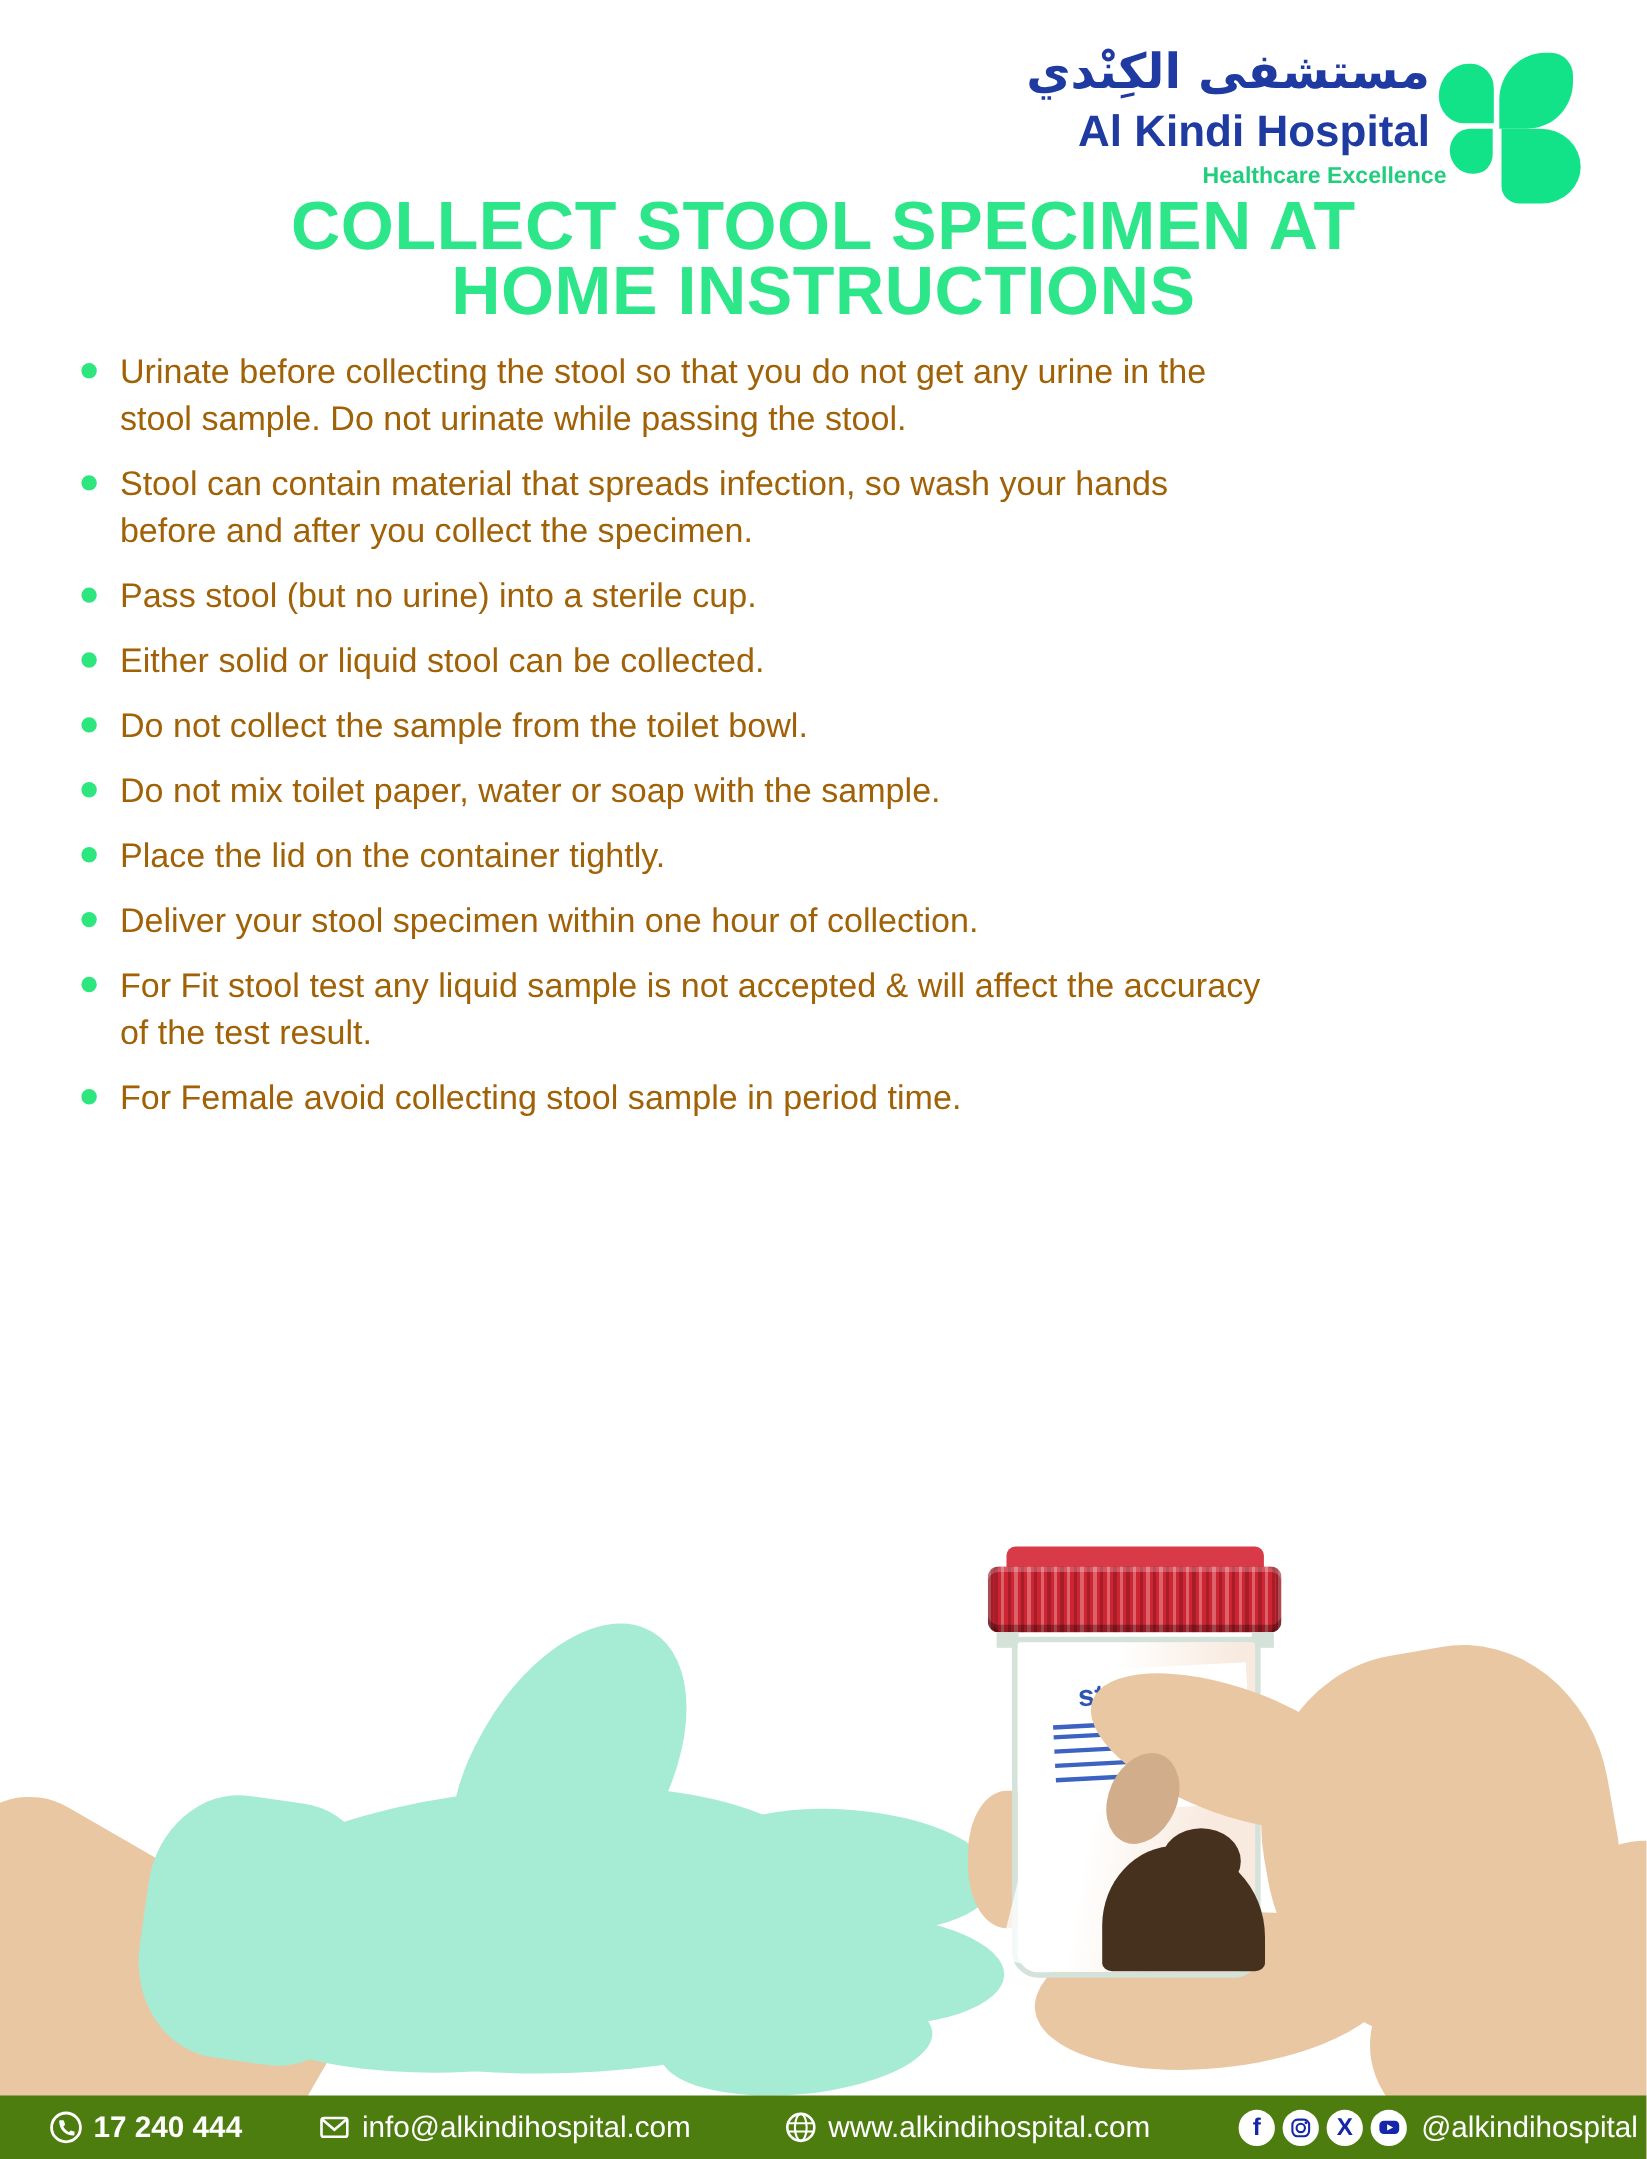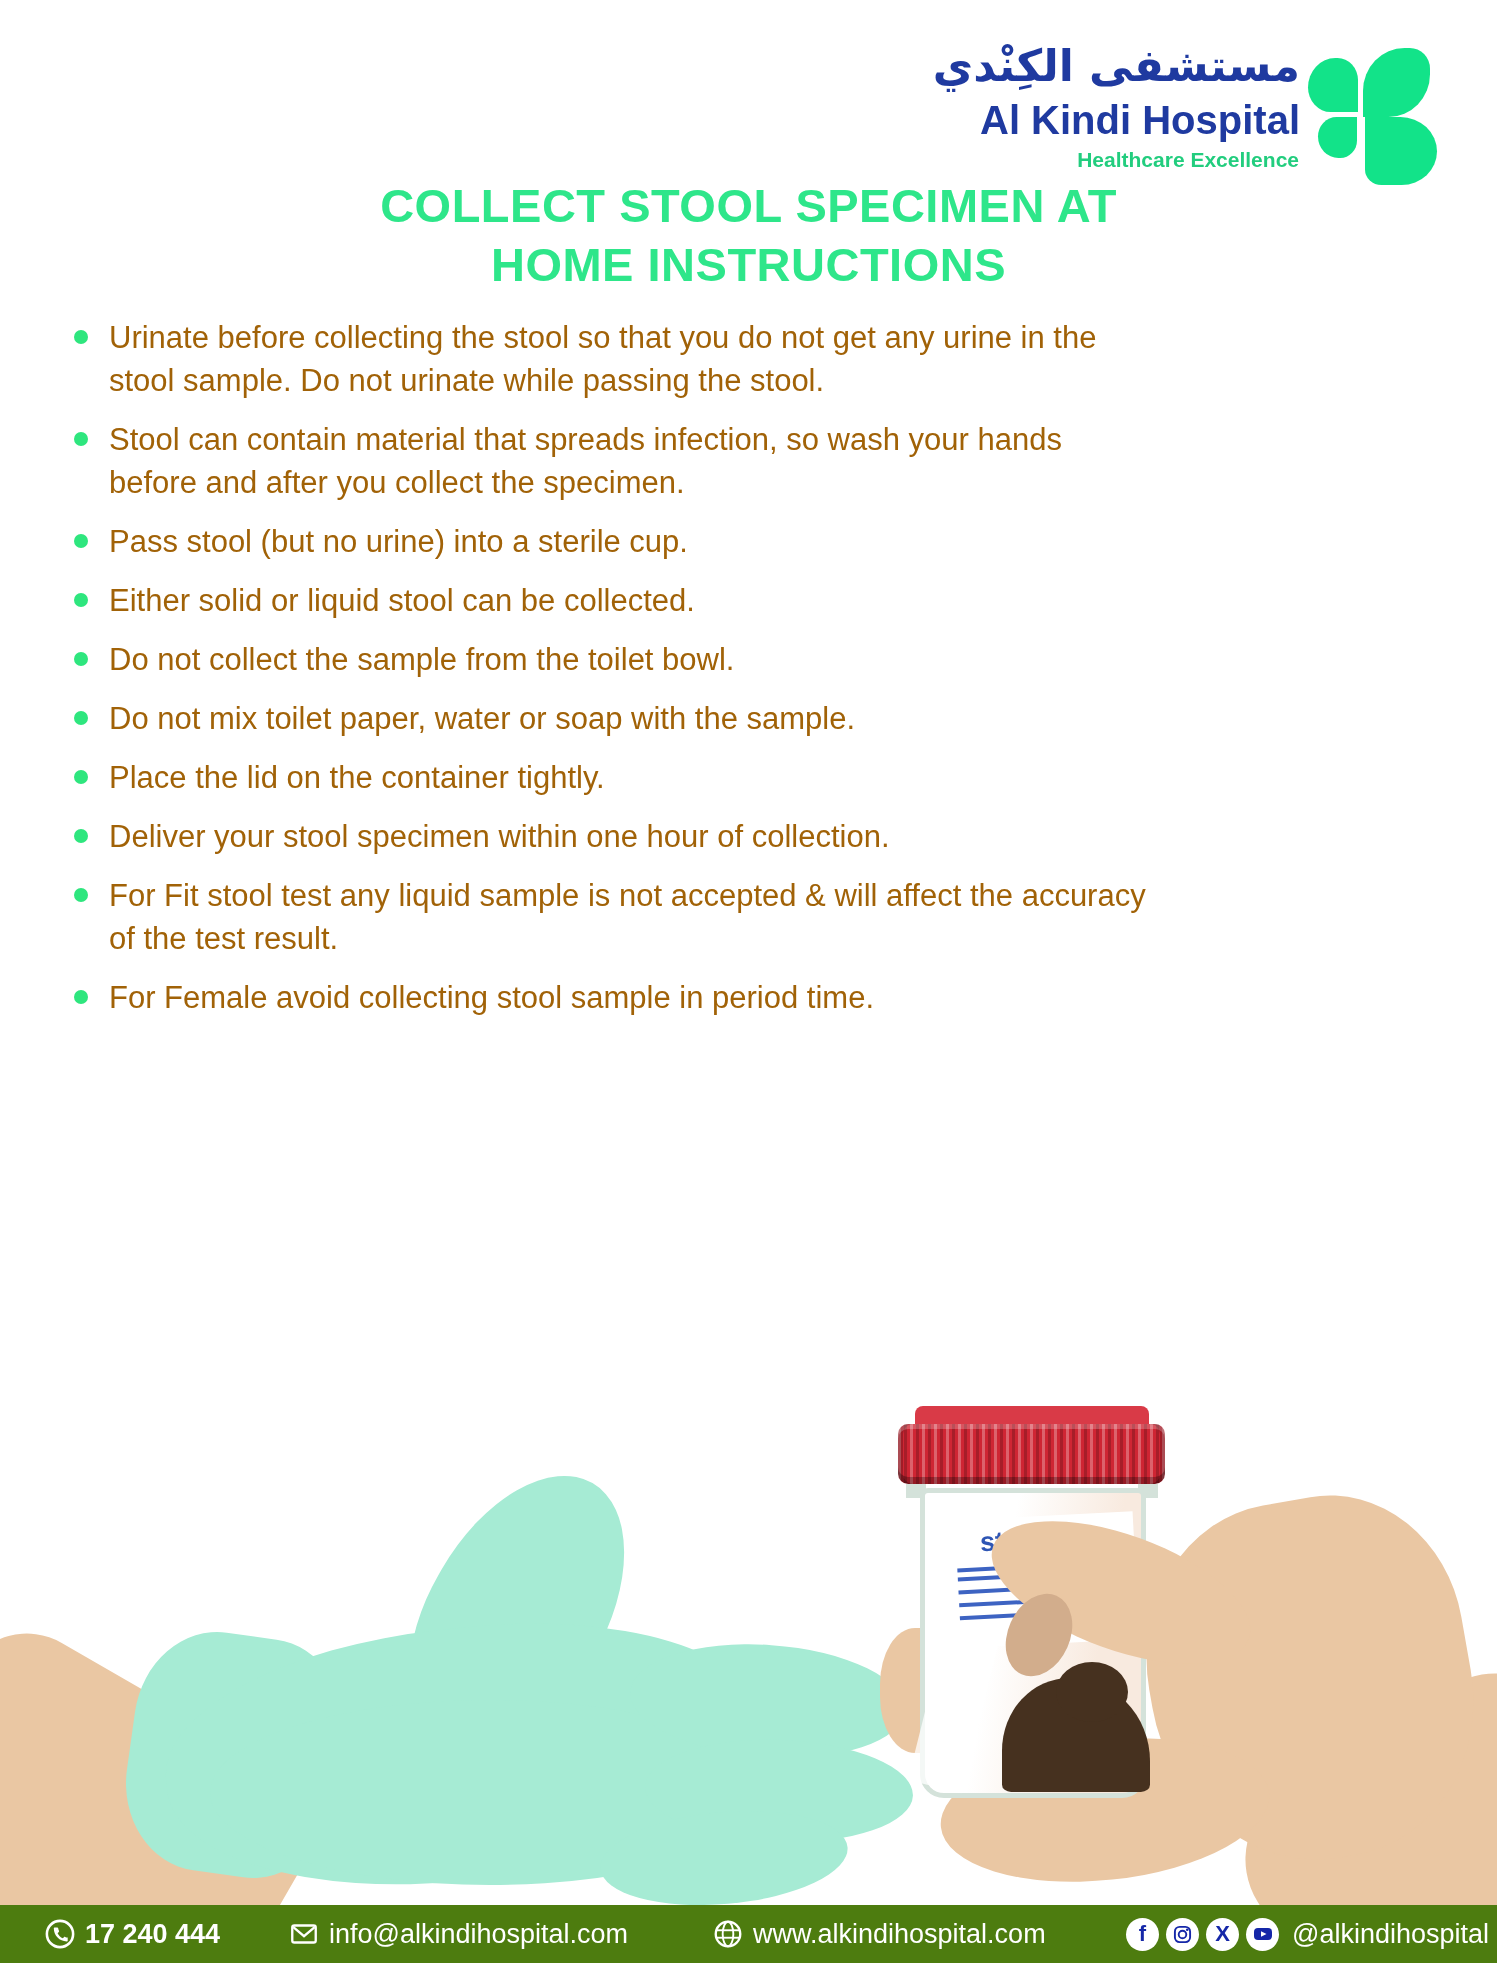--- a/index.html
+++ b/index.html
@@ -10,32 +10,32 @@
   
   .logo-arabic{
     position:absolute;top:40px;right:197px;direction:rtl;
     font-family:"DejaVu Sans",sans-serif;font-weight:bold;font-size:44px;color:#1F3AA0;
   }
   .logo-name{
     position:absolute;top:98px;right:197px;
     font-weight:bold;font-size:40px;color:#1F3AA0;letter-spacing:0px;
   }
   .logo-tagline{
-    position:absolute;top:148px;right:198px;
+    position:absolute;top:148px;right:182px;
     font-weight:bold;font-size:21px;color:#22CD7E;
   }
   .clover{position:absolute;left:1306px;top:44px;width:135px;height:145px;}
   .leaf{position:absolute;background:#12E389;}
   .leaf-tl{left:2px;top:14px;width:50px;height:54px;border-radius:60% 45% 0% 50%;}
   .leaf-tr{left:57px;top:4px;width:67px;height:69px;border-radius:62% 30% 62% 0%;}
   .leaf-bl{left:12px;top:73px;width:39px;height:41px;border-radius:50% 0% 45% 55%;}
   .leaf-br{left:59px;top:73px;width:72px;height:68px;border-radius:0% 62% 60% 28%;}
   
   .title{position:absolute;left:0;right:0;top:176px;text-align:center;color:#2EE68A;
-    font-weight:800;font-size:47px;line-height:59px;letter-spacing:0.5px;}
+    font-weight:800;font-size:62px;line-height:59px;letter-spacing:0.5px;}
   
   .instructions{
     position:absolute;left:72px;top:316px;width:1075px;margin:0;padding:0;list-style:none;
     color:#a16207;font-size:31px;line-height:43px;font-weight:500;
   }
   .instructions li{position:relative;padding-left:37px;margin-bottom:16px;}
   .instructions li::before{
     content:"";position:absolute;left:2px;top:14px;width:14px;height:14px;border-radius:50%;
     background:#2EE67E;
   }

